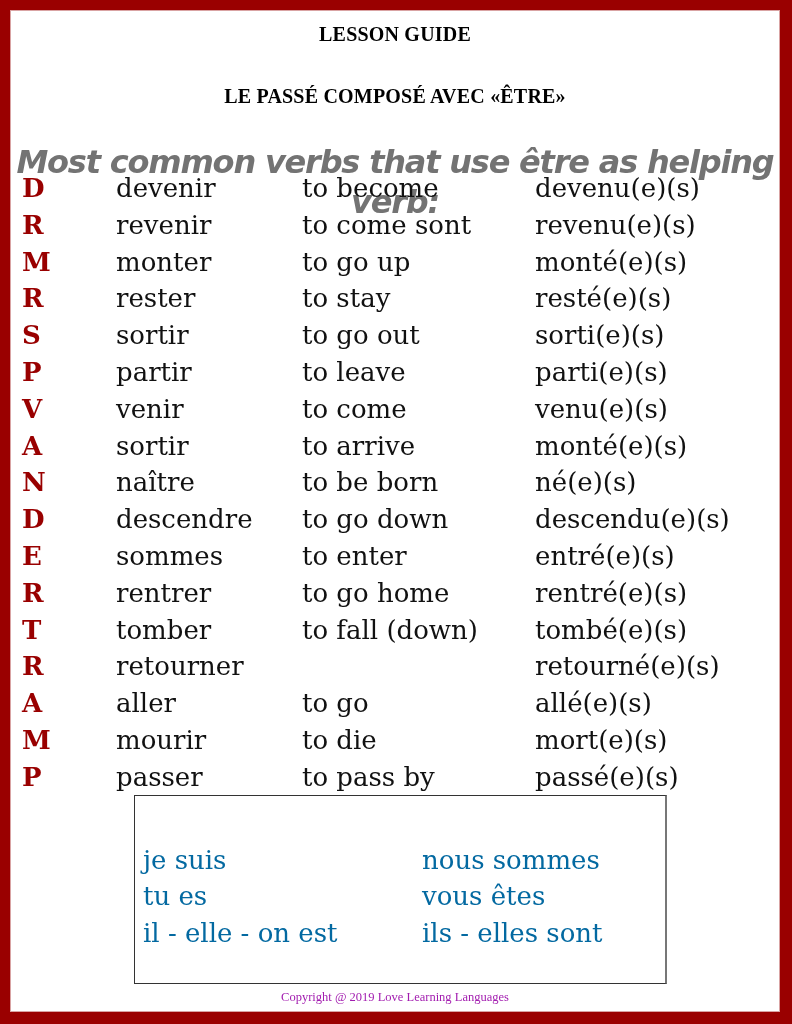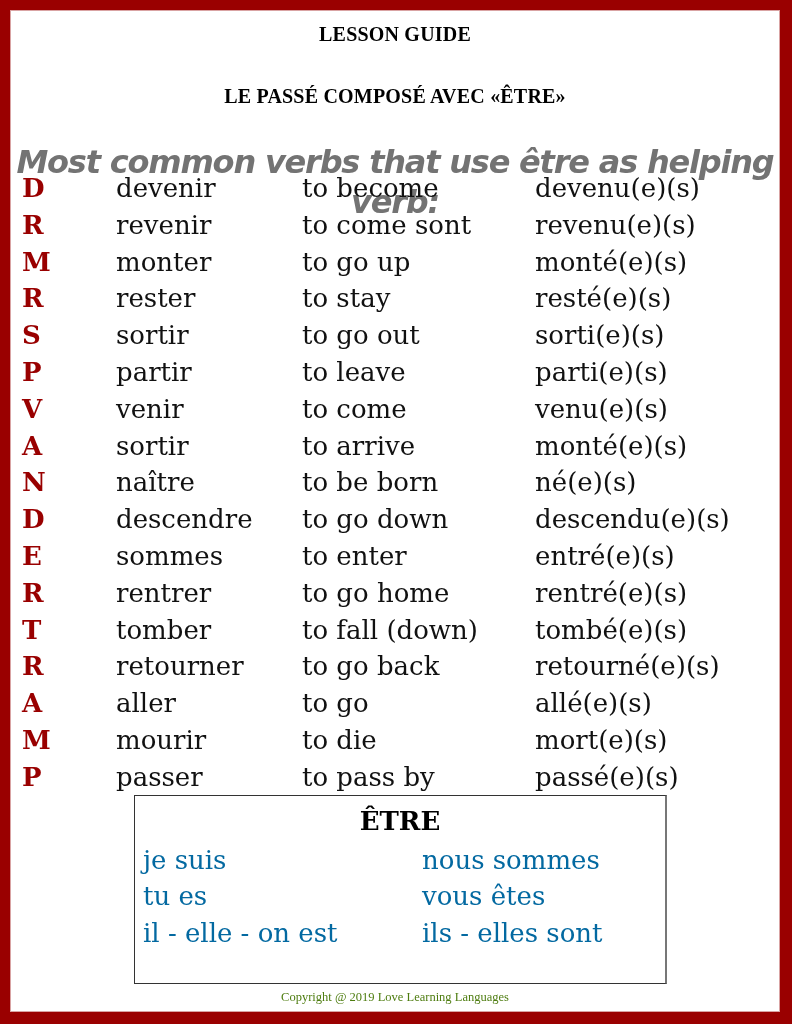--- a/index.html
+++ b/index.html
@@ -39,21 +39,21 @@
   }
   .etre-title {
     position: absolute; left: 0; width: 100%; top: 8px; text-align: center;
     font-weight: bold; font-size: 26px; line-height: 34px; color: #000;
   }
   .conj { position: absolute; font-size: 26px; line-height: 36px; color: #0369a1; white-space: nowrap; }
   .conj.c1 { left: 8px; }
   .conj.c2 { left: 287px; }
   .copyright {
     position: absolute; left: 0; width: 100%; top: 980px; text-align: center;
-    font-family: "Liberation Serif", serif; font-size: 12.5px; color: #4d7c0f;
+    font-family: "Liberation Serif", serif; font-size: 12.5px; color: #a21caf;
   }
 </style>
 </head>
 <body>
 
 <div class="page">
   <div class="title l1">LESSON GUIDE</div>
   <div class="title l2">LE PASSÉ COMPOSÉ AVEC «ÊTRE»</div>
   <div class="script">Most common verbs that use être as helping verb:</div>
 
@@ -132,21 +132,20 @@
     </div>
     <div class="row" style="top:453.6px">
       <span class="letter">T</span>
       <span class="inf">tomber</span>
       <span class="eng">to fall (down)</span>
       <span class="pp">tombé(e)(s)</span>
     </div>
     <div class="row" style="top:490.4px">
       <span class="letter">R</span>
       <span class="inf">retourner</span>
-      <span class="eng">to go back</span>
       <span class="pp">retourné(e)(s)</span>
     </div>
     <div class="row" style="top:527.2px">
       <span class="letter">A</span>
       <span class="inf">aller</span>
       <span class="eng">to go</span>
       <span class="pp">allé(e)(s)</span>
     </div>
     <div class="row" style="top:564px">
       <span class="letter">M</span>
@@ -156,21 +155,20 @@
     </div>
     <div class="row" style="top:600.8px">
       <span class="letter">P</span>
       <span class="inf">passer</span>
       <span class="eng">to pass by</span>
       <span class="pp">passé(e)(s)</span>
     </div>
   </div>
 
   <div class="etre-box">
-    <div class="etre-title">ÊTRE</div>
     <div class="conj c1" style="top:46px">je suis</div>
     <div class="conj c1" style="top:82px">tu es</div>
     <div class="conj c1" style="top:119px">il - elle - on est</div>
     <div class="conj c2" style="top:46px">nous sommes</div>
     <div class="conj c2" style="top:82px">vous êtes</div>
     <div class="conj c2" style="top:119px">ils - elles sont</div>
   </div>
 
   <div class="copyright">Copyright @ 2019 Love Learning Languages</div>
 </div>

